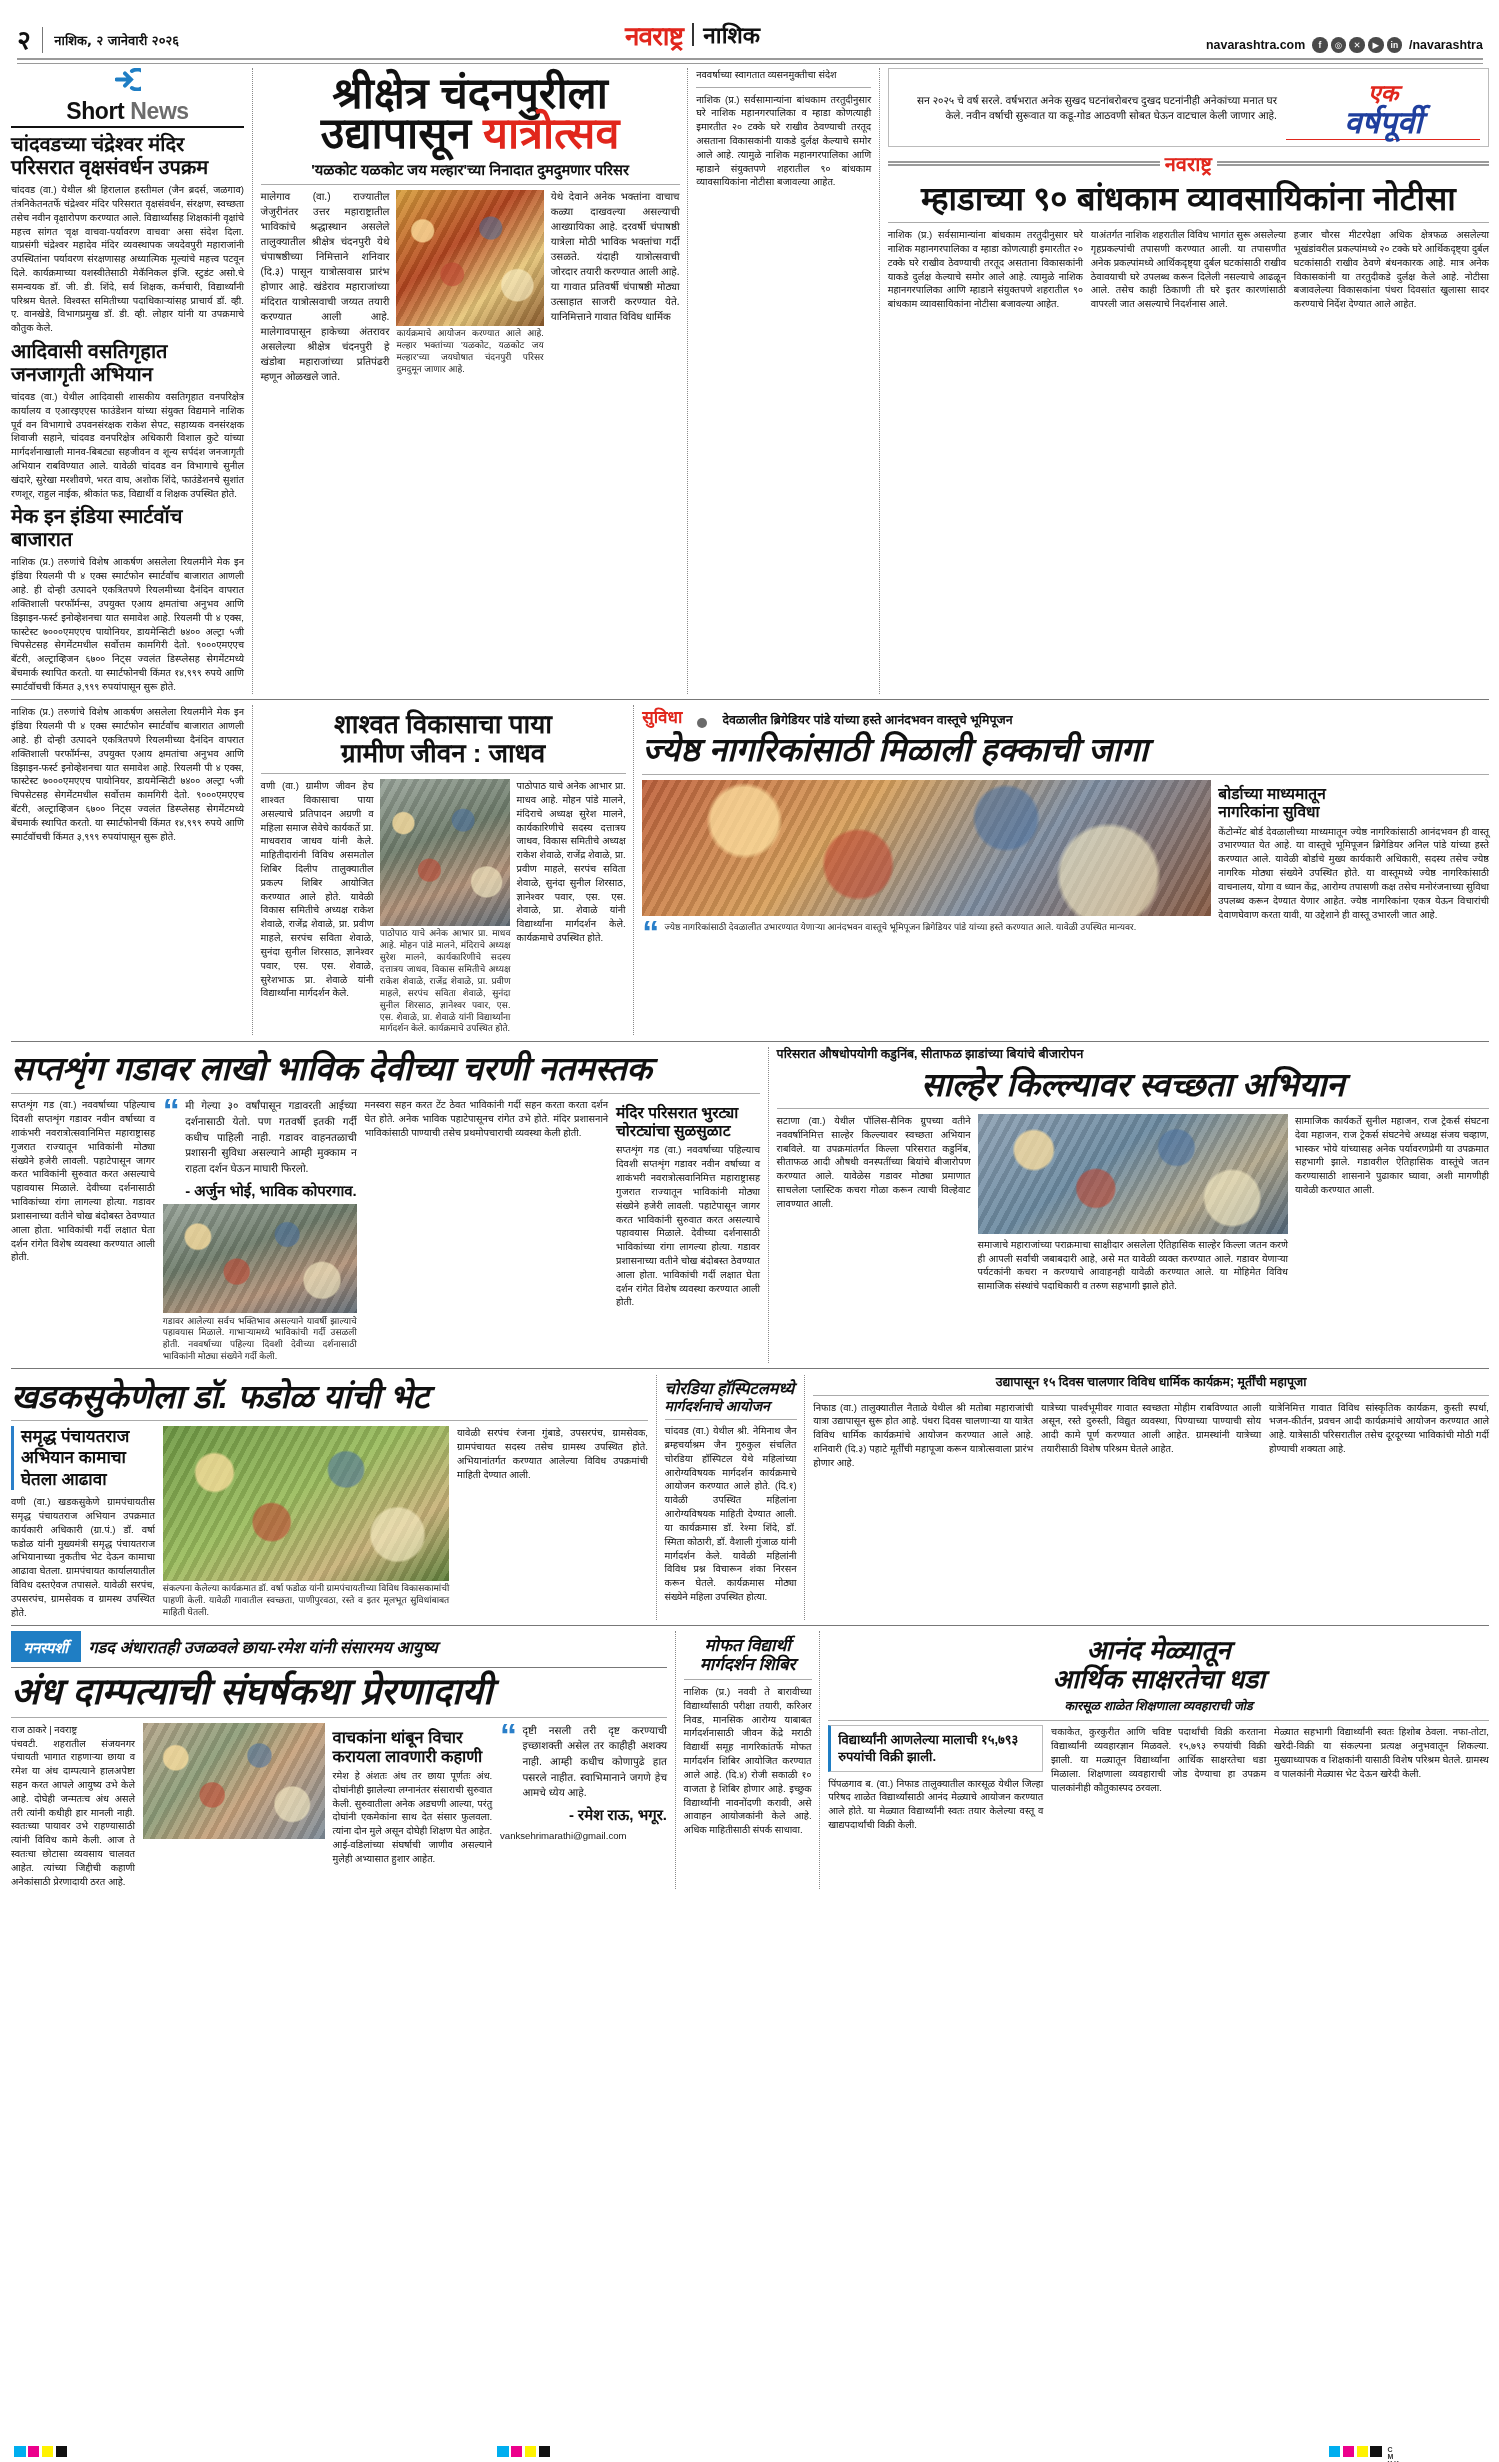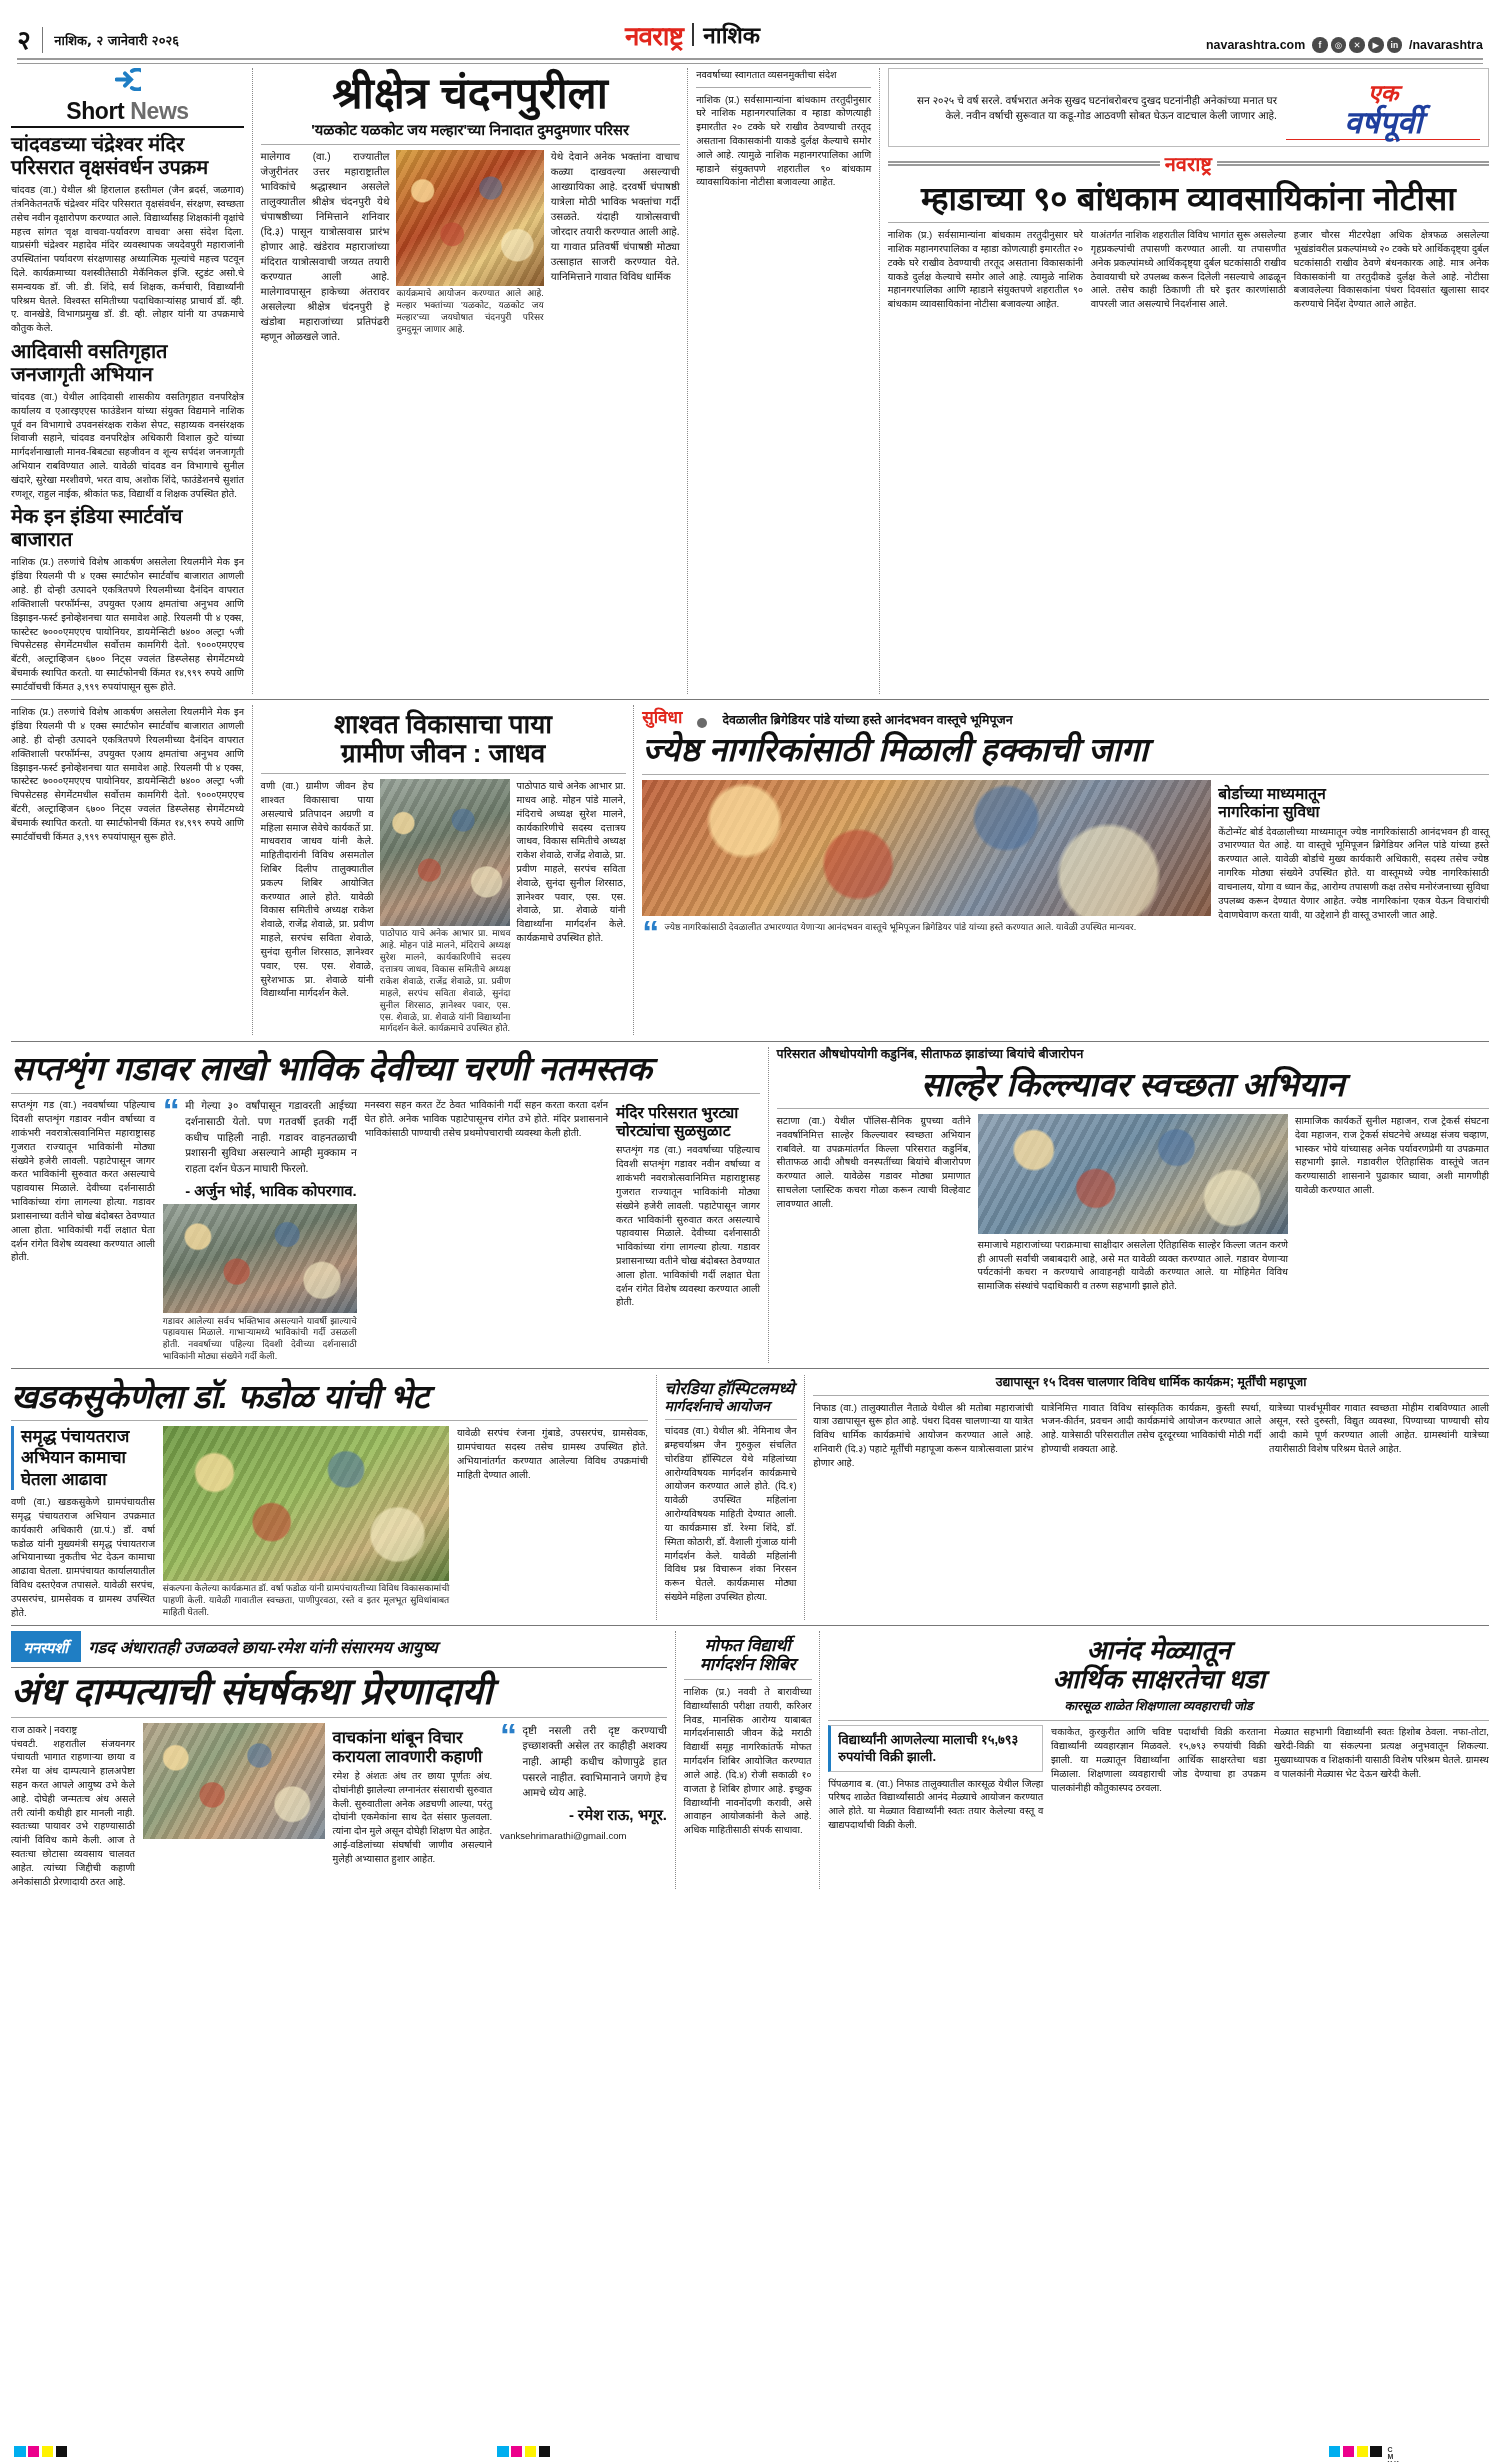--- a/index.html
+++ b/index.html
@@ -172,20 +172,23 @@
       <div>
         <div class="hl-sm">मेक इन इंडिया स्मार्टवॉच बाजारात</div>
         <div class="body-t sm">नाशिक (प्र.) तरुणांचे विशेष आकर्षण असलेला रियलमीने मेक इन इंडिया रियलमी पी ४ एक्स स्मार्टफोन स्मार्टवॉच बाजारात आणली आहे. ही दोन्ही उत्पादने एकत्रितपणे रियलमीच्या दैनंदिन वापरात शक्तिशाली परफॉर्मन्स, उपयुक्त एआय क्षमतांचा अनुभव आणि डिझाइन-फर्स्ट इनोव्हेशनचा यात समावेश आहे. रियलमी पी ४ एक्स, फास्टेस्ट ७०००एमएएच पायोनियर, डायमेन्सिटी ७४०० अल्ट्रा ५जी चिपसेटसह सेगमेंटमधील सर्वोत्तम कामगिरी देतो. ९०००एमएएच बॅटरी, अल्ट्राव्हिजन ६७०० निट्स ज्वलंत डिस्प्लेसह सेगमेंटमध्ये बेंचमार्क स्थापित करतो. या स्मार्टफोनची किंमत १४,९९९ रुपये आणि स्मार्टवॉचची किंमत ३,९९९ रुपयांपासून सुरू होते.</div>
       </div>
     </div>
 
     <div class="vline"></div>
 
     <div style="width: 419px; flex:none;">
       <div class="hl-xl" style="text-align:center">श्रीक्षेत्र चंदनपुरीला</div>
+      <div class="hl-xl" style="text-align:center; margin-top:-11px">
+        <span>उद्यापासून </span><span class="red">यात्रोत्सव</span>
+      </div>
       <div class="hl-xs" style="text-align:center; font-size:14.7px;">'यळकोट यळकोट जय मल्हार'च्या निनादात दुमदुमणार परिसर</div>
       <div class="hrule-thin"></div>
       <div style="display:flex; gap:7px;">
         <div style="flex:1.05" class="body-t">मालेगाव (वा.) राज्यातील जेजुरीनंतर उत्तर महाराष्ट्रातील भाविकांचे श्रद्धास्थान असलेले तालुक्यातील श्रीक्षेत्र चंदनपुरी येथे चंपाषष्ठीच्या निमित्ताने शनिवार (दि.३) पासून यात्रोत्सवास प्रारंभ होणार आहे. खंडेराव महाराजांच्या मंदिरात यात्रोत्सवाची जय्यत तयारी करण्यात आली आहे. मालेगावपासून हाकेच्या अंतरावर असलेल्या श्रीक्षेत्र चंदनपुरी हे खंडोबा महाराजांच्या प्रतिपंढरी म्हणून ओळखले जाते.</div>
         <div style="flex:1.2">
           <div class="photo temple" style="height: 136px;"></div>
           <div class="cap">कार्यक्रमाचे आयोजन करण्यात आले आहे. मल्हार भक्तांच्या 'यळकोट, यळकोट जय मल्हार'च्या जयघोषात चंदनपुरी परिसर दुमदुमून जाणार आहे.</div>
         </div>
         <div style="flex:1.05" class="body-t">येथे देवाने अनेक भक्तांना वाचाच कळ्या दाखवल्या असल्याची आख्यायिका आहे. दरवर्षी चंपाषष्ठी यात्रेला मोठी भाविक भक्तांचा गर्दी उसळते. यंदाही यात्रोत्सवाची जोरदार तयारी करण्यात आली आहे. या गावात प्रतिवर्षी चंपाषष्ठी मोठ्या उत्साहात साजरी करण्यात येते. यानिमित्ताने गावात विविध धार्मिक</div>
       </div>
@@ -353,22 +356,22 @@
       <div class="body-t sm">चांदवड (वा.) येथील श्री. नेमिनाथ जैन ब्रम्हचर्याश्रम जैन गुरुकुल संचलित चोरडिया हॉस्पिटल येथे महिलांच्या आरोग्यविषयक मार्गदर्शन कार्यक्रमाचे आयोजन करण्यात आले होते. (दि.१) यावेळी उपस्थित महिलांना आरोग्यविषयक माहिती देण्यात आली. या कार्यक्रमास डॉ. रेश्मा शिंदे, डॉ. स्मिता कोठारी, डॉ. वैशाली गुंजाळ यांनी मार्गदर्शन केले. यावेळी महिलांनी विविध प्रश्न विचारून शंका निरसन करून घेतले. कार्यक्रमास मोठ्या संख्येने महिला उपस्थित होत्या.</div>
     </div>
 
     <div class="vline"></div>
 
     <div style="flex:1;">
       <div class="kicker" style="text-align:center">उद्यापासून १५ दिवस चालणार विविध धार्मिक कार्यक्रम; मूर्तींची महापूजा</div>
       <div class="hrule-thin"></div>
       <div style="display:flex; gap:7.8px;">
         <div style="flex:1" class="body-t sm">निफाड (वा.) तालुक्यातील नैताळे येथील श्री मतोबा महाराजांची यात्रा उद्यापासून सुरू होत आहे. पंधरा दिवस चालणाऱ्या या यात्रेत विविध धार्मिक कार्यक्रमांचे आयोजन करण्यात आले आहे. शनिवारी (दि.३) पहाटे मूर्तींची महापूजा करून यात्रोत्सवाला प्रारंभ होणार आहे.</div>
+        <div style="flex:1" class="body-t sm">यात्रेच्या पार्श्वभूमीवर गावात स्वच्छता मोहीम राबविण्यात आली असून, रस्ते दुरुस्ती, विद्युत व्यवस्था, पिण्याच्या पाण्याची सोय आदी कामे पूर्ण करण्यात आली आहेत. ग्रामस्थांनी यात्रेच्या तयारीसाठी विशेष परिश्रम घेतले आहेत.</div>
         <div style="flex:1" class="body-t sm">यात्रेनिमित्त गावात विविध सांस्कृतिक कार्यक्रम, कुस्ती स्पर्धा, भजन-कीर्तन, प्रवचन आदी कार्यक्रमांचे आयोजन करण्यात आले आहे. यात्रेसाठी परिसरातील तसेच दूरदूरच्या भाविकांची मोठी गर्दी होण्याची शक्यता आहे.</div>
-        <div style="flex:1" class="body-t sm">यात्रेच्या पार्श्वभूमीवर गावात स्वच्छता मोहीम राबविण्यात आली असून, रस्ते दुरुस्ती, विद्युत व्यवस्था, पिण्याच्या पाण्याची सोय आदी कामे पूर्ण करण्यात आली आहेत. ग्रामस्थांनी यात्रेच्या तयारीसाठी विशेष परिश्रम घेतले आहेत.</div>
       </div>
     </div>
   </div>
 
   <div class="hrule"></div>
 
   <div class="cols">
 
     <div style="width: 656px; flex:none;">
       <div class="manas-row">

